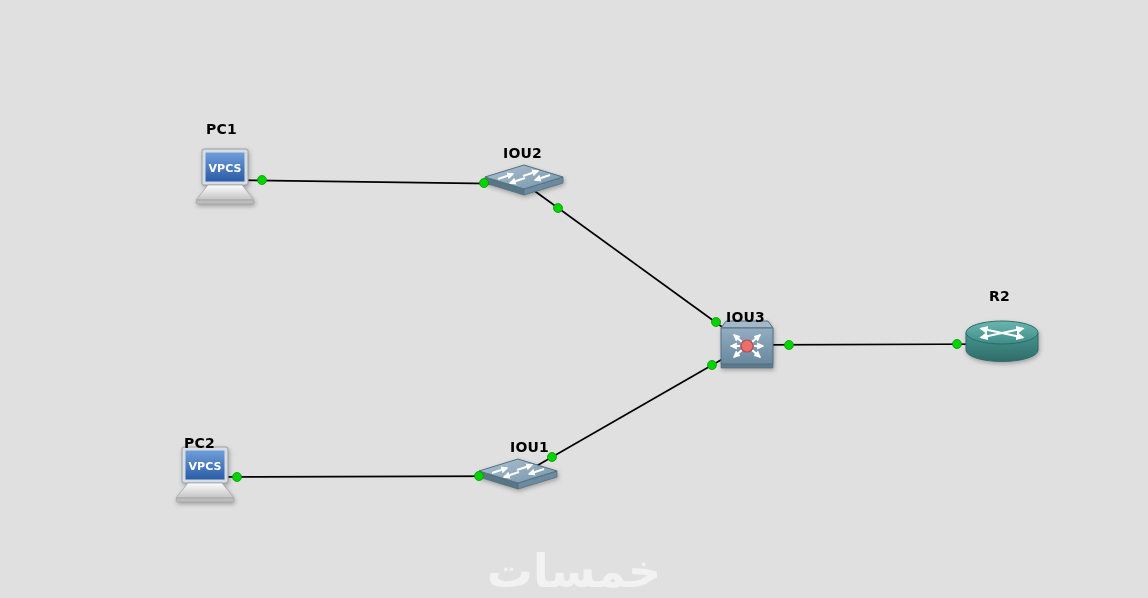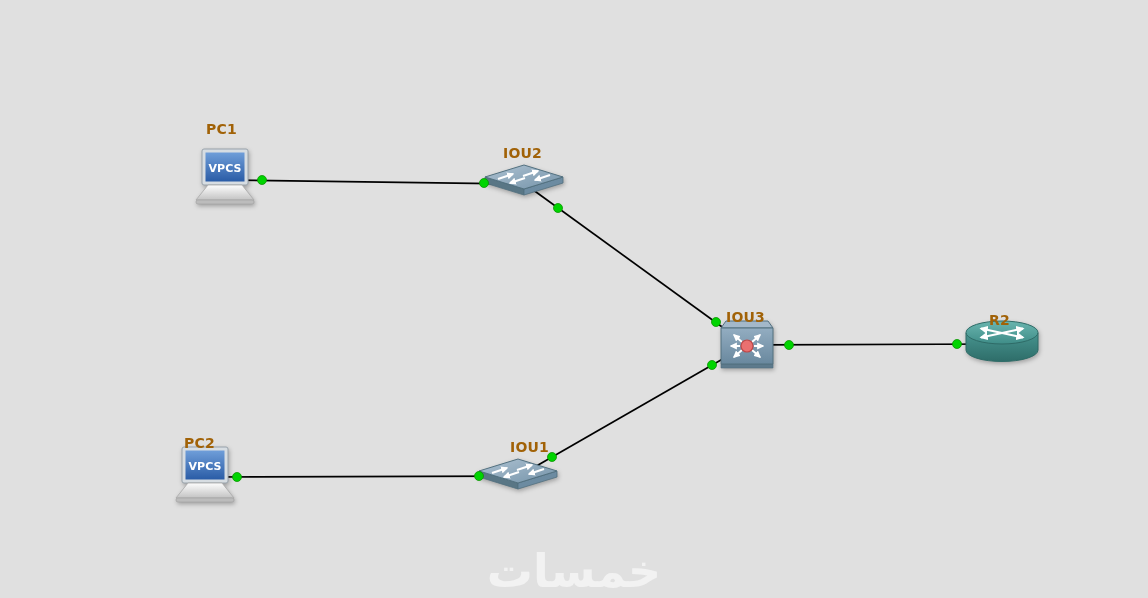--- a/index.html
+++ b/index.html
@@ -5,21 +5,21 @@
   *{box-sizing:border-box;margin:0;padding:0}
   html,body{width:100%;height:100%}
   body{font-family:"DejaVu Sans",sans-serif;background:#e0e0e0}
   .canvas{position:relative;width:1148px;height:598px;background:#e0e0e0;overflow:hidden}
   .layer{position:absolute;left:0;top:0;width:1148px;height:598px}
   .links{z-index:1}
   .dots{z-index:3;pointer-events:none}
   .dots circle{pointer-events:auto}
   .node{position:absolute;z-index:2}
   .node svg{display:block;filter:drop-shadow(1.5px 2.5px 2px rgba(0,0,0,.28))}
-  .node-label{position:absolute;z-index:4;font-weight:bold;font-size:14px;color:#a16207;letter-spacing:.2px;cursor:default}
+  .node-label{position:absolute;z-index:4;font-weight:bold;font-size:14px;color:#000000;letter-spacing:.2px;cursor:default}
   .screen-text{font-family:"DejaVu Sans",sans-serif;font-weight:bold}
   .watermark{position:absolute;z-index:1;left:50%;bottom:0px;transform:translateX(-50%);
              font-size:46px;font-weight:bold;color:#ffffff;opacity:.58;pointer-events:none;direction:rtl}
 </style>
 </head>
 <body>
 
 <div class="canvas">
 
   <svg width="0" height="0" style="position:absolute" aria-hidden="true">
@@ -109,21 +109,21 @@
   <div class="node" style="left:964px;top:320px;width:76px;height:48px">
     <svg width="76" height="48" viewBox="0 0 76 48">
       <path d="M2,13 L2,30 A36,11.5 0 0 0 74,30 L74,13 Z" fill="url(#gRBody)" stroke="#2e6b67" stroke-width="1"></path>
       <ellipse cx="38" cy="12.5" rx="36" ry="11.5" fill="url(#gRTop)" stroke="#2e6b67" stroke-width="1"></ellipse>
       <g stroke="#ffffff" stroke-width="2.3">
         <line x1="17" y1="17.5" x2="59" y2="8.5" marker-start="url(#mw)" marker-end="url(#mw)"></line>
         <line x1="17" y1="8.5" x2="59" y2="17.5" marker-start="url(#mw)" marker-end="url(#mw)"></line>
       </g>
     </svg>
   </div>
-  <div class="node-label" style="left:989px;top:312px">R2</div>
+  <div class="node-label" style="left:989px;top:288px">R2</div>
 
   <div class="node" style="left:170px;top:446px;width:68px;height:60px">
     <svg width="68" height="60" viewBox="0 0 68 60">
       <rect x="12" y="1" width="46" height="36" rx="2" fill="#d7dde2" stroke="#98a2ab" stroke-width="1"></rect>
       <rect x="15.5" y="4.5" width="39" height="29" fill="url(#gScreen)"></rect>
       <text class="screen-text" x="35" y="23.5" font-size="11" fill="#ffffff" text-anchor="middle">VPCS</text>
       <polygon points="18,37 52,37 64,52 6,52" fill="url(#gBase)" stroke="#a8a8a8" stroke-width="0.8"></polygon>
       <rect x="6" y="52" width="58" height="4" rx="2" fill="#bcbcbc" stroke="#9e9e9e" stroke-width="0.6"></rect>
     </svg>
   </div>

